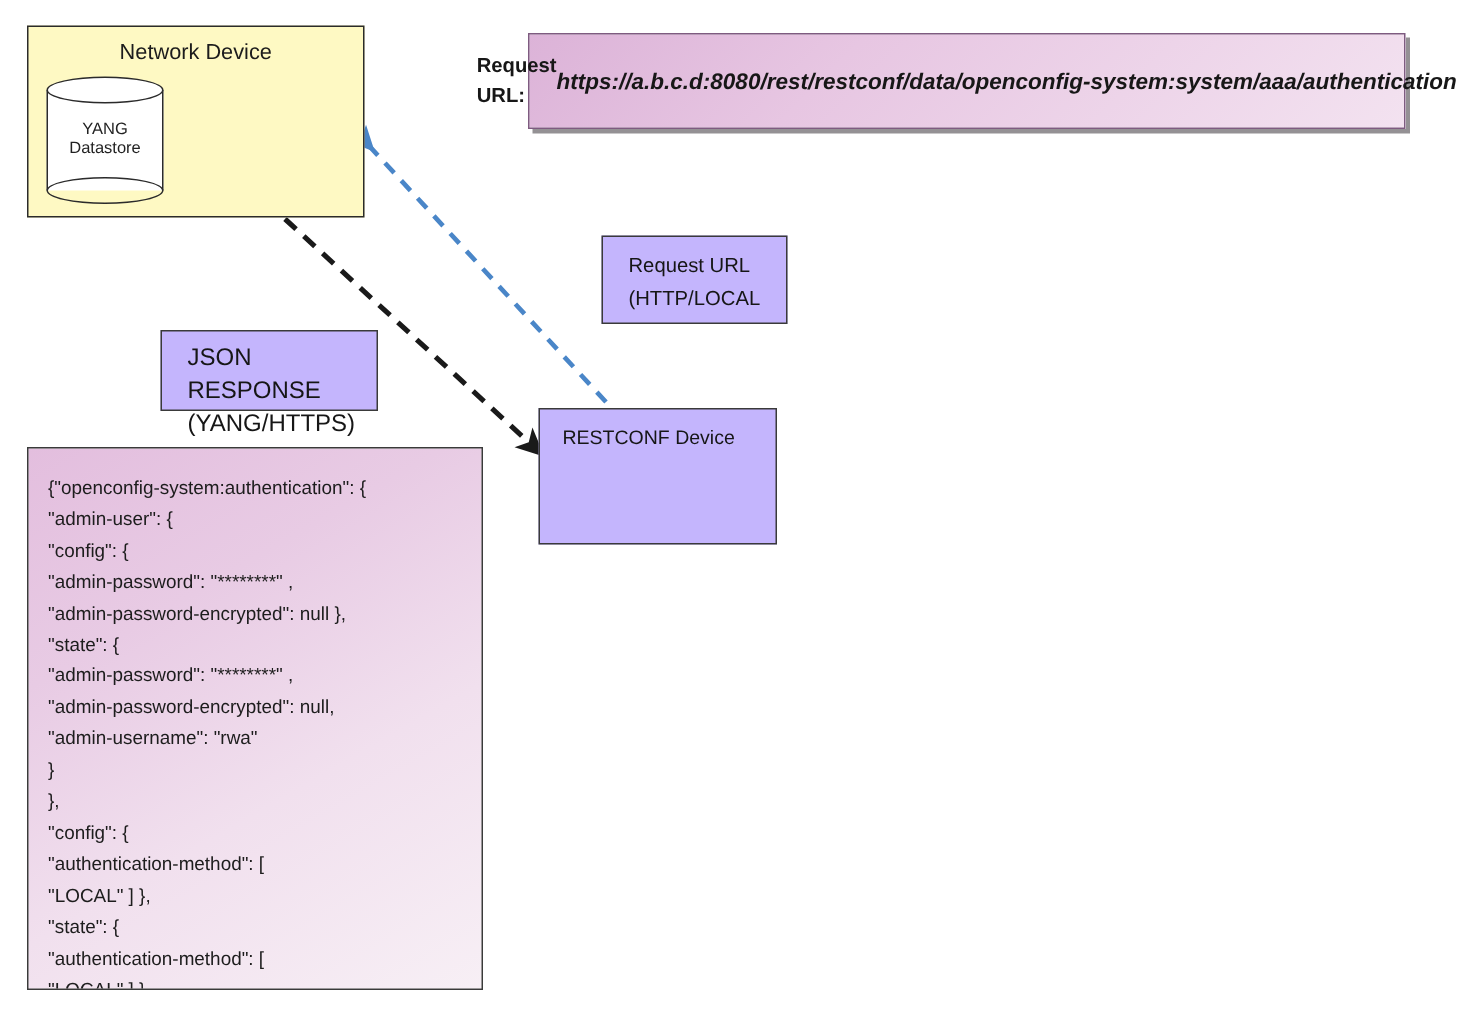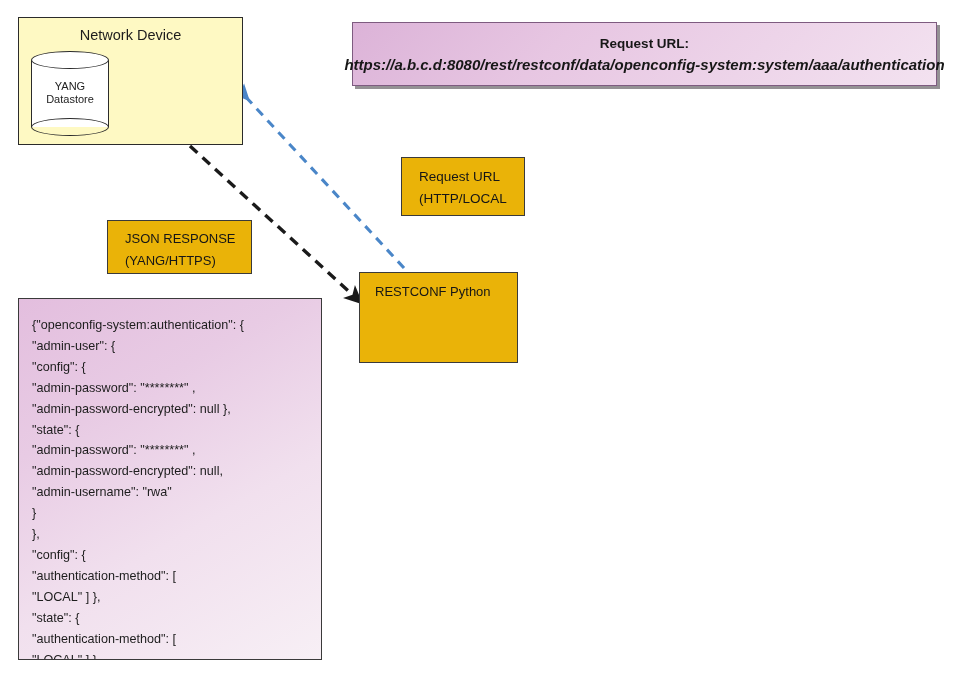--- a/index.html
+++ b/index.html
@@ -98,21 +98,20 @@
     position: absolute;
     left: 352px;
     top: 22px;
     width: 585px;
     height: 64px;
     border: 1.4px solid #7e5b80;
     box-sizing: border-box;
     background: linear-gradient(135deg, #dcb3d8 0%, #e7c6e2 35%, #f3e2f0 100%);
     box-shadow: 3px 3px 0 rgba(60,55,60,0.55);
     display: flex;
-    flex-direction: column;
     align-items: center;
     justify-content: center;
   }
   #request-url-banner-title {
     font-size: 13.5px;
     font-weight: bold;
     color: #171717;
     line-height: 20px;
   }
   #request-url-banner-url {
@@ -121,41 +120,41 @@
     font-weight: bold;
     color: #171717;
     line-height: 21px;
     white-space: nowrap;
   }
 
   
   .label-box {
     position: absolute;
     border: 1.4px solid #3a3a3a;
-    background: #eab308;
+    background: #c4b5fd;
     box-sizing: border-box;
     color: #161616;
   }
   #request-url-label-box {
     left: 401px;
     top: 157px;
     width: 124px;
     height: 59px;
     padding: 8px 0 0 17px;
     font-size: 13.5px;
     line-height: 22px;
     overflow: hidden;
   }
   #json-response-label-box {
     left: 107px;
     top: 220px;
     width: 145px;
     height: 54px;
     padding: 7px 0 0 17px;
-    font-size: 13px;
+    font-size: 16px;
     line-height: 22px;
   }
   #restconf-client-box {
     left: 359px;
     top: 272px;
     width: 159px;
     height: 91px;
     padding: 8px 0 0 15px;
     font-size: 13px;
     line-height: 21px;
@@ -226,21 +225,21 @@
     <div>(HTTP/LOCAL</div>
     <div>)</div>
   </div>
 
   <div id="json-response-label-box" class="label-box">
     <div>JSON RESPONSE</div>
     <div>(YANG/HTTPS)</div>
   </div>
 
   <div id="restconf-client-box" class="label-box">
-    <div>RESTCONF Python</div>
+    <div>RESTCONF Device</div>
   </div>
 
   <div id="json-response-panel">
     <div id="json-response-code">{"openconfig-system:authentication": {
 "admin-user": {
 "config": {
 "admin-password": "********" ,
 "admin-password-encrypted": null },
 "state": {
 "admin-password": "********" ,

